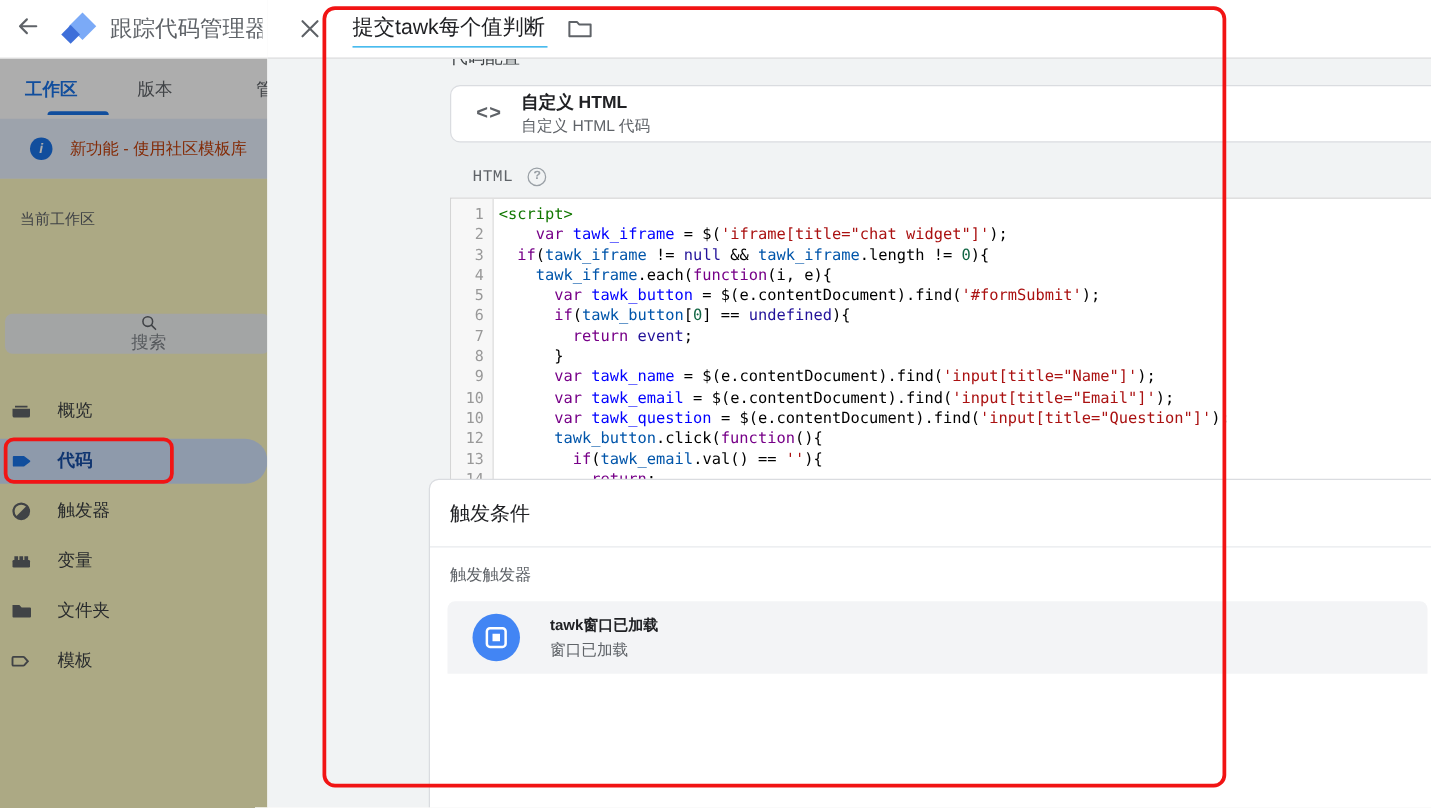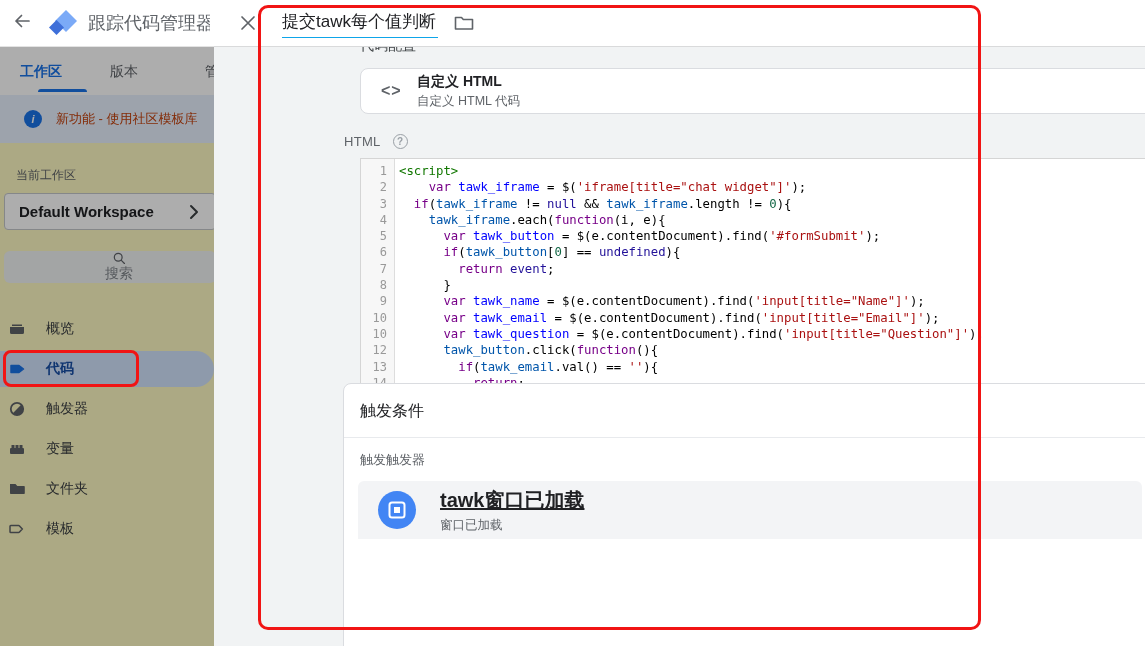--- a/index.html
+++ b/index.html
@@ -60,21 +60,21 @@
   .section-peek { position:absolute; left:146px; top:0; height:6px; width:200px; overflow:hidden; }
   .section-peek span { display:block; margin-top:-10px; font-size:14px; color:#3c4043; }
 
   .type-card { position:absolute; left:146px; top:21px; right:-12px; height:46px; background:#fff;
     border:1px solid #dadce0; border-radius:8px; display:flex; align-items:center; cursor:pointer; }
   .type-icon { margin-left:20px; width:24px; font-size:16px; font-weight:bold; color:#5f6368; letter-spacing:1px; }
   .type-texts { margin-left:12px; }
   .type-name { font-size:14px; font-weight:bold; color:#202124; }
   .type-desc { font-size:12.5px; color:#5f6368; margin-top:2px; }
 
-  .html-row { position:absolute; left:130px; top:87px; display:flex; align-items:flex-end; }
+  .html-row { position:absolute; left:164px; top:87px; display:flex; align-items:flex-end;font-family:Liberation Mono, monospace; }
   .html-label { font-size:13px; color:#5f6368; letter-spacing:0.3px; }
   .help-icon { margin-left:12px; width:15px; height:15px; border:1.5px solid #9aa0a6; border-radius:50%;
     color:#9aa0a6; font-size:10px; font-weight:bold; text-align:center; line-height:13px; cursor:pointer; }
 
   .editor { position:absolute; left:146px; top:111px; right:-3px; height:309px; background:#fff;
     border:1px solid #d5d5d5; display:flex; overflow:hidden; cursor:text; }
   .gutter { flex:0 0 34px; background:#f7f7f7; border-right:1px solid #ddd; padding-top:4px; }
   .gutter .ln { height:16.3px; line-height:16.3px; font-family:"DejaVu Sans Mono", monospace; font-size:12px;
     color:#999; text-align:right; padding-right:7px; }
   .code { flex:1; padding:4px 0 0 4px; }
@@ -87,21 +87,21 @@
   .trigger-card { position:absolute; left:129px; top:336px; right:-12px; height:280px; background:#fff;
     border:1px solid #dadce0; border-radius:8px; }
   .trig-title { padding:17px 16px 15px 16px; font-size:16px; color:#202124; }
   .trig-divider { border-top:1px solid #e8eaed; }
   .trig-sub { padding:13px 16px 10px 16px; font-size:13px; color:#5f6368; }
   .trigger-row { margin:2px 14px 0 14px; height:58px; background:#f3f4f6; border-radius:6px 6px 0 0;
     display:flex; align-items:center; cursor:pointer; }
   .trig-circle { flex:0 0 38px; width:38px; height:38px; border-radius:50%; background:#4285f4;
     margin-left:20px; display:flex; align-items:center; justify-content:center; }
   .trig-texts { margin-left:24px; }
-  .trig-name { font-size:20px; font-weight:bold; color:#202124;text-decoration:underline; }
+  .trig-name { font-size:12px; font-weight:bold; color:#202124; }
   .trig-type { font-size:12.5px; color:#5f6368; margin-top:3px; }
 
   
   .anno { position:absolute; border:3px solid #f11414; pointer-events:none; z-index:20; }
   .anno-big { left:258px; top:5px; width:723px; height:625px; border-radius:10px; }
   .anno-small { left:3px; top:350px; width:136px; height:37px; border-radius:8px; }
 </style>
 </head>
 <body>
 
@@ -137,28 +137,20 @@
     </div>
   </div>
 
   <div class="banner">
     <span class="info-icon">i</span>
     <span class="banner-text">新功能 - 使用社区模板库</span>
   </div>
 
   <div class="sidebar">
     <div class="ws-label">当前工作区</div>
-    <div class="ws-box">
-      <span class="ws-name">Default Workspace</span>
-      <span class="ws-chevron">
-        <svg width="10" height="16" viewBox="0 0 10 16">
-            <path d="M2 2l6 6-6 6" stroke="#3c4043" stroke-width="2" fill="none" stroke-linecap="round" stroke-linejoin="round"></path>
-          </svg>
-      </span>
-    </div>
     <div class="search-row">
       <svg width="18" height="18" viewBox="0 0 18 18">
           <circle cx="8" cy="8" r="5" fill="none" stroke="#5f6368" stroke-width="1.6"></circle>
           <path d="M12 12l4 4" stroke="#5f6368" stroke-width="1.6" stroke-linecap="round"></path>
         </svg>
       <span class="search-ph">搜索</span>
     </div>
 
     <div class="nav">
       <div class="nav-item">

